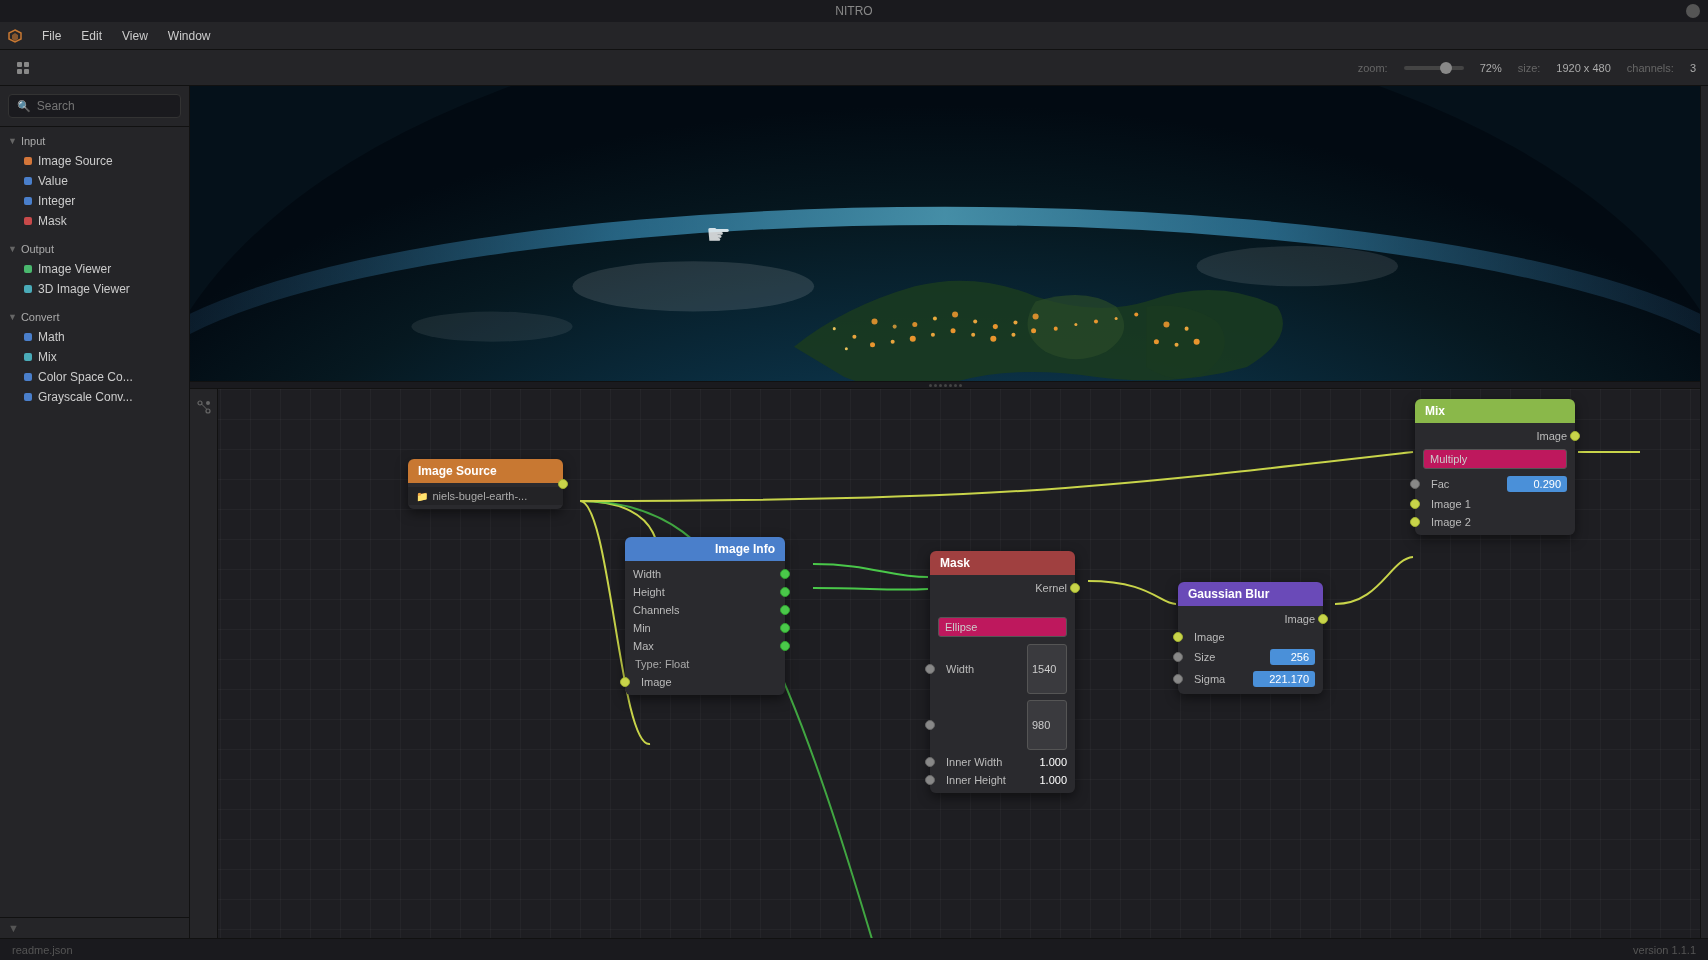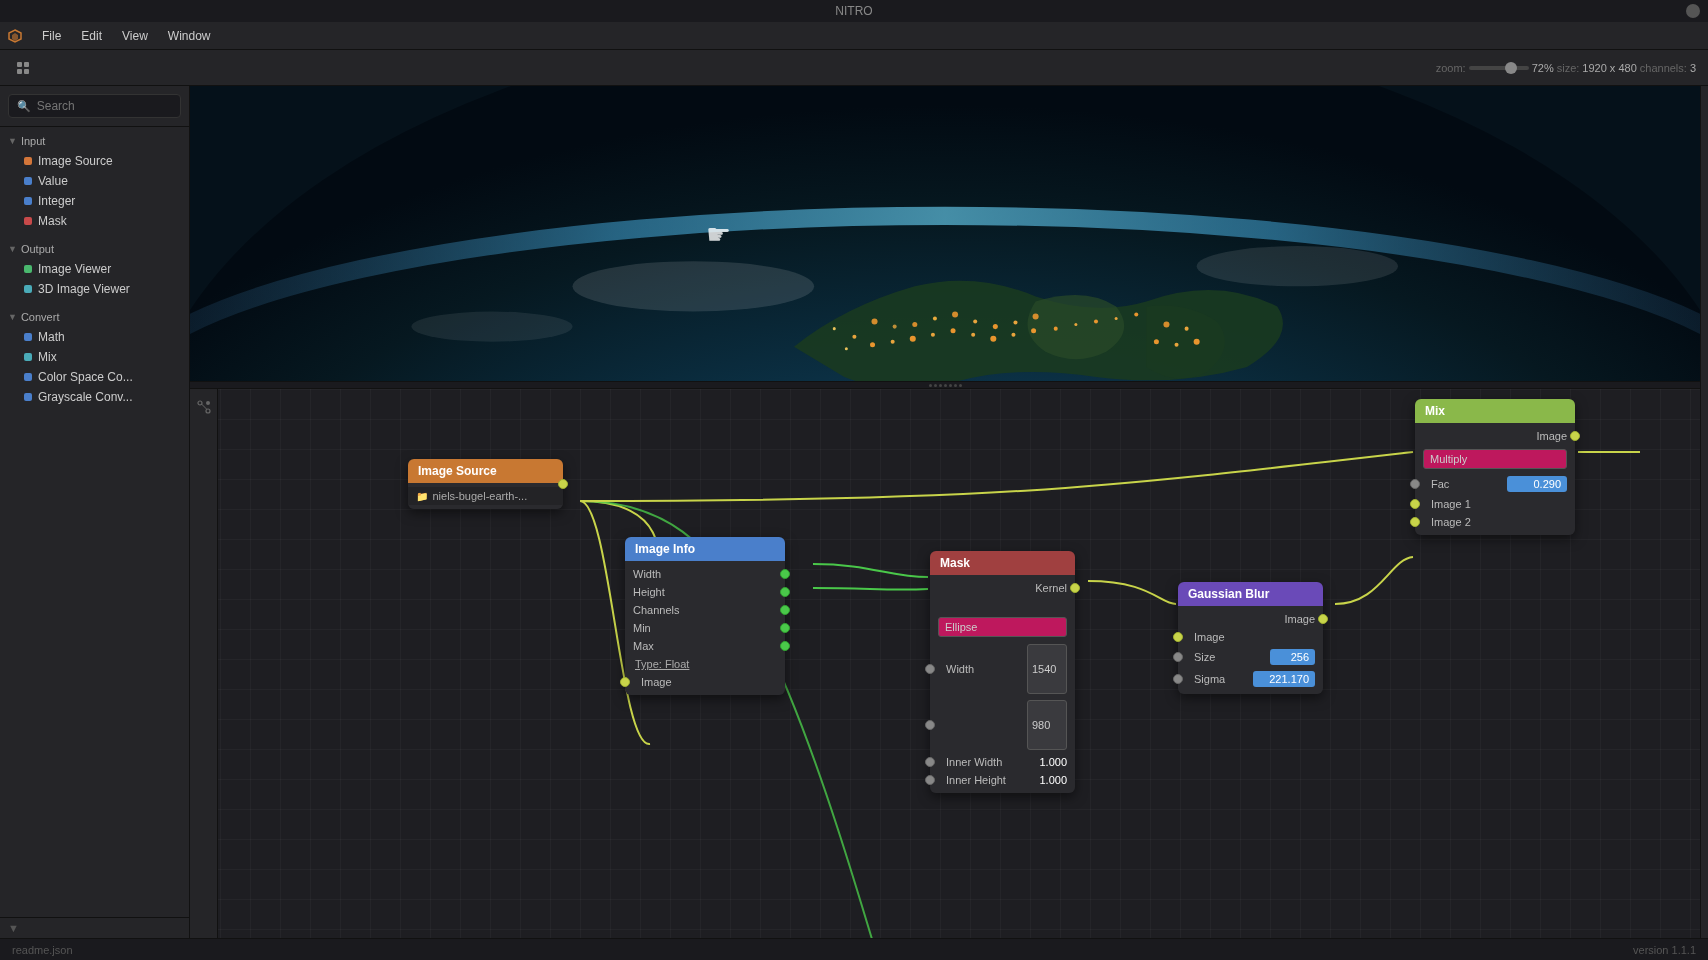--- a/index.html
+++ b/index.html
@@ -82,21 +82,21 @@
       display: flex;
       align-items: center;
       justify-content: center;
       color: #888;
       cursor: pointer;
     }
     .toolbar-spacer { flex: 1; }
     .toolbar-info {
       display: flex;
       align-items: center;
-      gap: 3px;
+      gap: 16px;
       color: #aaa;
       font-size: 11px;
     }
     .toolbar-info .label { color: #666; }
     .zoom-slider {
       width: 60px;
       height: 4px;
       background: #444;
       border-radius: 2px;
       position: relative;
@@ -372,21 +372,21 @@
       width: 155px;
     }
     .node-image-source .node-header { background: #c87832; }
 
     
     .node-image-info {
       left: 435px;
       top: 148px;
       width: 160px;
     }
-    .node-image-info .node-header { background: #4a7fcb; }
+    .node-image-info .node-header { background: #4a7fcb; text-align: right; }
 
     
     .node-mask {
       left: 740px;
       top: 162px;
       width: 145px;
     }
     .node-mask .node-header { background: #a04040; }
 
     
@@ -471,21 +471,20 @@
       font-size: 11px;
       color: #aaa;
       background: #232326;
     }
     .file-icon { font-size: 10px; color: #888; }
 
     .node-text-row {
       padding: 3px 10px;
       font-size: 11px;
       color: #aaa;
-      text-decoration: underline;
     }
     .blue-input-sm {
       background: #3a3a3e;
       border: 1px solid #555;
       border-radius: 3px;
       padding: 18px 4px;
       color: #ccc;
       font-size: 11px;
       width: 40px;
     }

